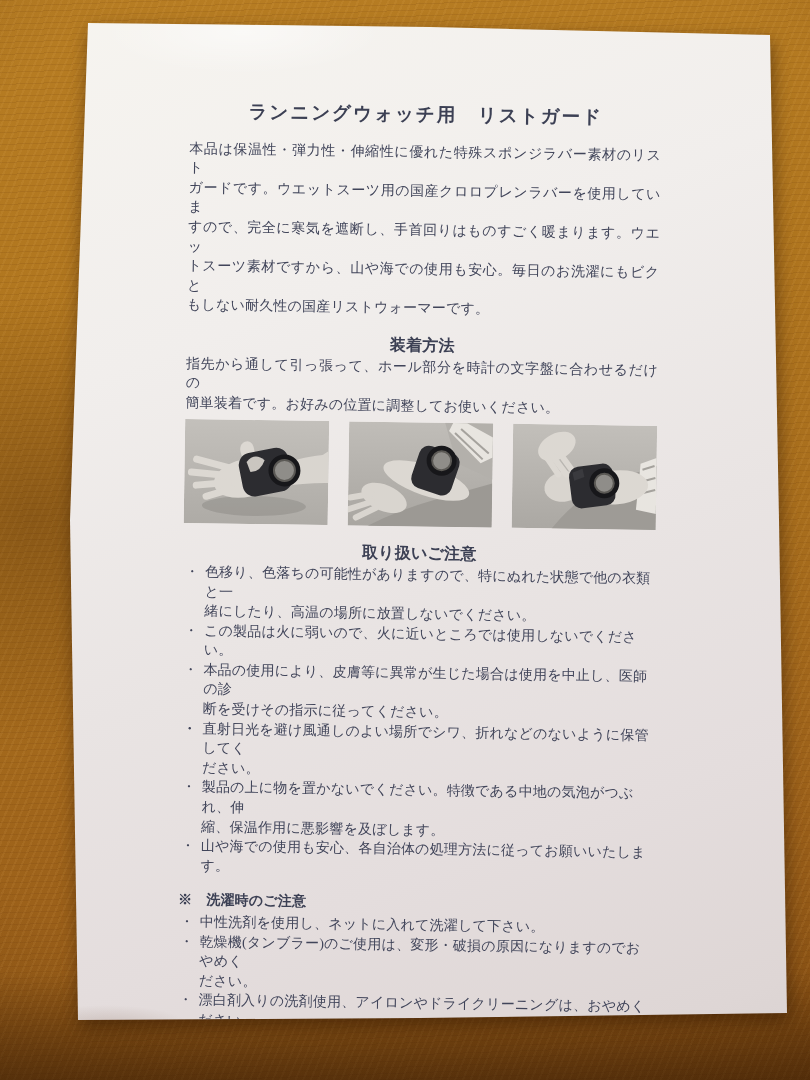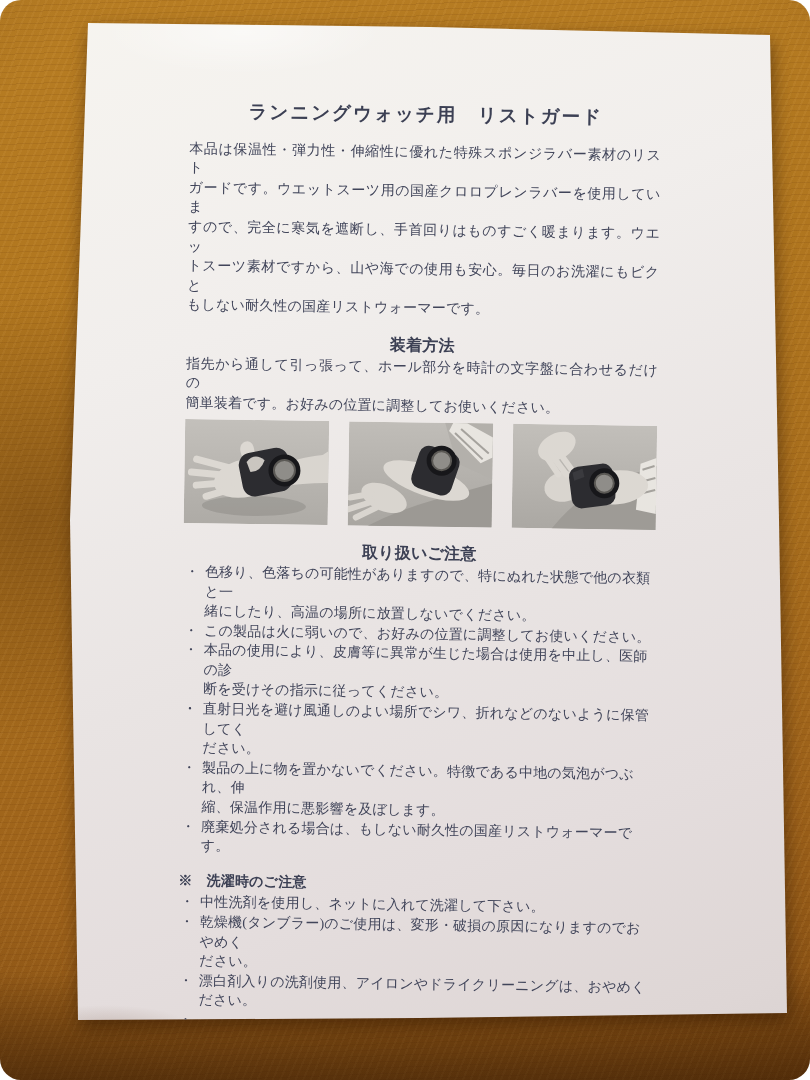--- a/index.html
+++ b/index.html
@@ -10,21 +10,20 @@
   
   .table{
     position:absolute;inset:0;
     background:
       radial-gradient(130% 95% at 52% 45%, rgba(0,0,0,0) 55%, rgba(55,26,4,0.38) 100%),
       radial-gradient(40% 30% at 4% 48%, rgba(60,30,6,0.30), rgba(0,0,0,0) 70%),
       linear-gradient(to bottom, rgba(0,0,0,0) 90%, rgba(38,17,2,0.5) 100%),
       repeating-linear-gradient(178deg, rgba(96,48,9,0.12) 0 1px, rgba(0,0,0,0) 1px 6px),
       repeating-linear-gradient(113deg, rgba(255,200,120,0.07) 0 2px, rgba(0,0,0,0) 2px 7px),
       linear-gradient(172deg,#b77d23 0%, #b0761f 28%, #a86e1d 52%, #9c611a 76%, #854e13 100%);
-    border-radius: 21px;
   }
   
   .paper-shadow{position:absolute;inset:0;filter:drop-shadow(2px 7px 9px rgba(45,20,0,0.55));}
   .paper{
     position:absolute;inset:0;
     clip-path:polygon(88px 23px,430px 27px,770px 35px,779px 520px,787px 1013px,420px 1018px,78px 1020px,70px 520px);
     background:
       radial-gradient(120px 30px at 13% 95%, rgba(140,115,100,0.28), rgba(0,0,0,0) 70%),
       radial-gradient(200px 60px at 30% 3%, rgba(255,255,255,0.5), rgba(0,0,0,0) 70%),
       linear-gradient(160deg,#f7f5f0 0%, #f1eeec 30%, #e9e4e3 55%, #e4dddd 75%, #ded6d5 92%, #d8d0cf 100%);
@@ -164,29 +163,29 @@
               <circle cx="92" cy="58" r="9.5" fill="#8f8d89"></circle>
               <circle cx="92" cy="58" r="9.5" fill="none" stroke="#5b5955" stroke-width="2"></circle>
             </svg>
           </figure>
         </div>
 
         <h2 class="sec-head">取り扱いご注意</h2>
         <ul class="notes">
           <li><span class="bullet">・</span><span class="txt">色移り、色落ちの可能性がありますので、特にぬれた状態で他の衣類と一
 緒にしたり、高温の場所に放置しないでください。</span></li>
-          <li><span class="bullet">・</span><span class="txt">この製品は火に弱いので、お好みの位置に調整してお使いください。</span></li>
+          <li><span class="bullet">・</span><span class="txt">この製品は火に弱いので、火に近いところでは使用しないでください。</span></li>
           <li><span class="bullet">・</span><span class="txt">本品の使用により、皮膚等に異常が生じた場合は使用を中止し、医師の診
 断を受けその指示に従ってください。</span></li>
           <li><span class="bullet">・</span></li>
           <li><span class="bullet">・</span><span class="txt">直射日光を避け風通しのよい場所でシワ、折れなどのないように保管してく
 ださい。</span></li>
           <li><span class="bullet">・</span><span class="txt">製品の上に物を置かないでください。特徴である中地の気泡がつぶれ、伸
 縮、保温作用に悪影響を及ぼします。</span></li>
-          <li><span class="bullet">・</span><span class="txt">廃棄処分される場合は、もしない耐久性の国産リストウォーマーです。</span></li>
+          <li><span class="bullet">・</span><span class="txt">山や海での使用も安心、各自治体の処理方法に従ってお願いいたします。</span></li>
         </ul>
 
         <div class="wash-head">
           <span class="mark">※</span><span>洗濯時のご注意</span>
         </div>
         <ul class="notes">
           <li><span class="bullet">・</span><span class="txt">中性洗剤を使用し、ネットに入れて洗濯して下さい。</span></li>
           <li><span class="bullet">・</span><span class="txt">乾燥機(タンブラー)のご使用は、変形・破損の原因になりますのでおやめく
 ださい。</span></li>
           <li><span class="bullet">・</span><span class="txt">漂白剤入りの洗剤使用、アイロンやドライクリーニングは、おやめください。</span></li>

